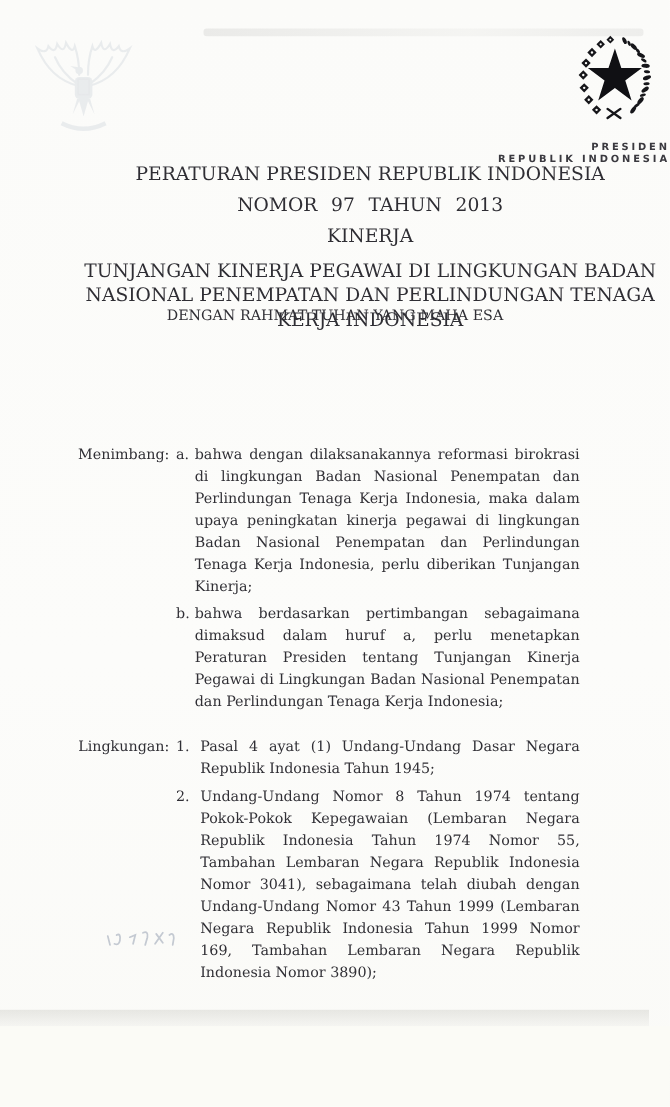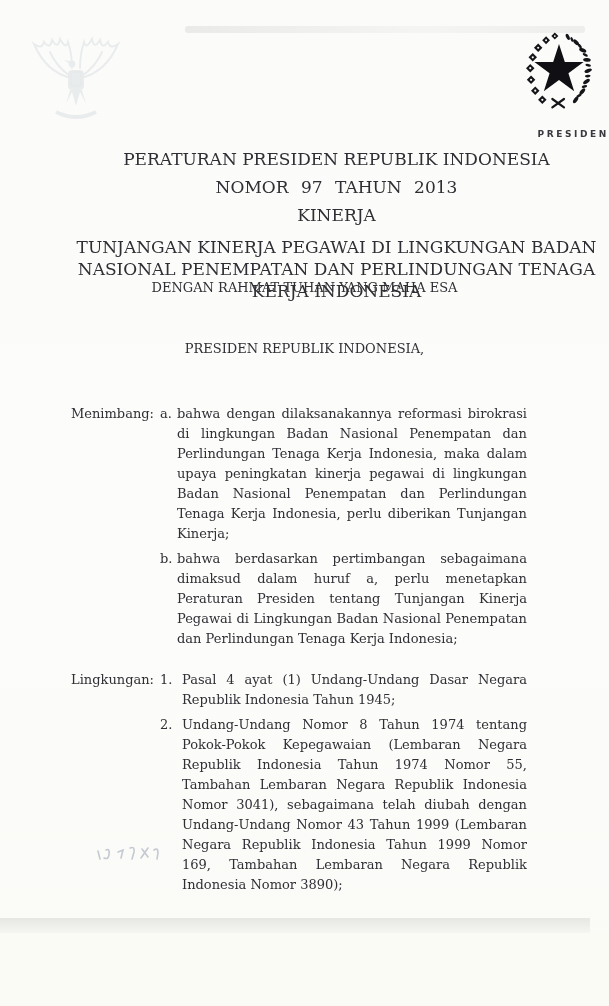--- a/index.html
+++ b/index.html
@@ -134,32 +134,32 @@
         <ellipse cx="75.5" cy="14.5" rx="1.5" ry="3" transform="rotate(155 75.5 14.5)"></ellipse>
       </g>
 
       <g stroke="#16161a" stroke-width="2.6" stroke-linecap="round">
         <line x1="52" y1="86" x2="66" y2="96"></line>
         <line x1="66" y1="86" x2="52" y2="96"></line>
       </g>
     </svg>
     <div class="seal-caption">
       <div>PRESIDEN</div>
+      <div>REPUBLIK INDONESIA</div>
     </div>
   </div>
 
   <div class="headings">
     <p class="h-line">PERATURAN PRESIDEN REPUBLIK INDONESIA</p>
     <p class="h-line h-nomor">NOMOR 97 TAHUN 2013</p>
     <p class="h-line">KINERJA</p>
     <p class="h-line h-subject">TUNJANGAN KINERJA PEGAWAI DI LINGKUNGAN BADAN NASIONAL PENEMPATAN DAN PERLINDUNGAN TENAGA KERJA INDONESIA</p>
   </div>
 
   <div class="invocation">DENGAN RAHMAT TUHAN YANG MAHA ESA</div>
-  <div class="authority">PRESIDEN REPUBLIK INDONESIA,</div>
 
   <div class="sections">
 
     <div class="section">
       <div class="sec-label">Menimbang:</div>
       <div class="sec-items">
         <div class="item">
           <span class="marker m-a">a.</span>
           <span class="itext">bahwa dengan dilaksanakannya reformasi birokrasi di lingkungan Badan Nasional Penempatan dan Perlindungan Tenaga Kerja Indonesia, maka dalam upaya peningkatan kinerja pegawai di lingkungan Badan Nasional Penempatan dan Perlindungan Tenaga Kerja Indonesia, perlu diberikan Tunjangan Kinerja;</span>
         </div>

